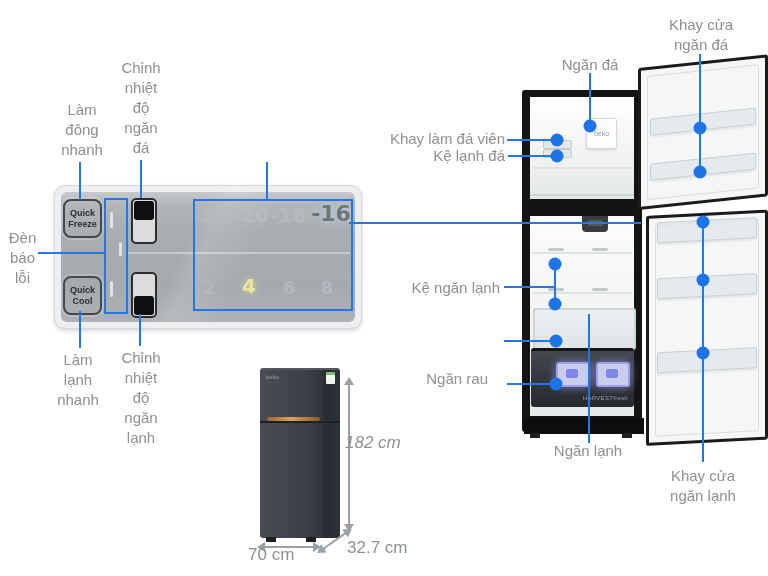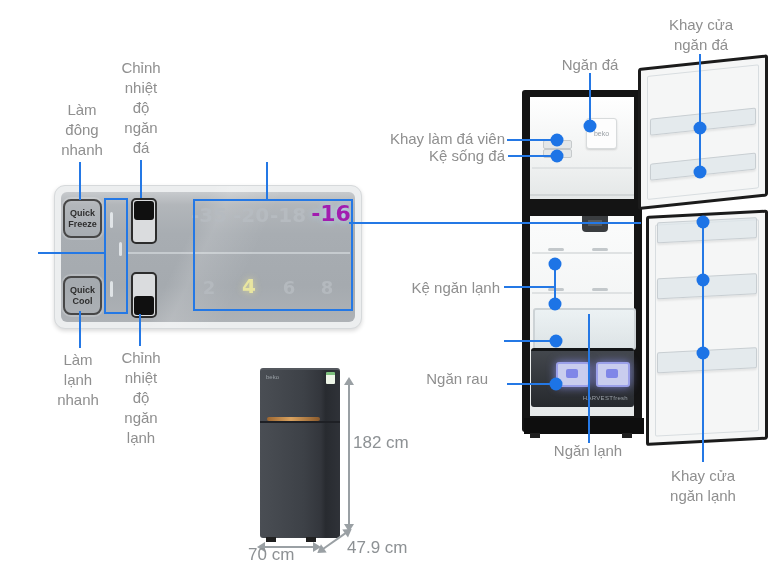--- a/index.html
+++ b/index.html
@@ -28,21 +28,21 @@
       box-shadow:0 0 0 2px rgba(255,255,255,.18);z-index:2;}
   .toggle{position:absolute;width:22px;height:42px;border:2px solid #2c2c2c;border-radius:5px;
       background:#dadcde;overflow:hidden;z-index:2;}
   .toggle .blk{position:absolute;left:1px;right:1px;height:19px;background:#101010;border-radius:3px;}
   .tick{position:absolute;width:3px;background:rgba(242,246,248,.75);border-radius:2px;z-index:2;}
   .disp-div{position:absolute;left:128px;top:252px;width:222px;height:2px;
       background:rgba(238,241,243,.45);z-index:2;}
   .dg{position:absolute;transform:translateX(-50%);font-weight:bold;z-index:3;
       font-family:"DejaVu Sans",sans-serif;}
   .g1{top:203px;font-size:20px;color:#b6bbc0;}
-  .s1{top:201px;font-size:22px;color:#a21caf;text-shadow:0 0 7px rgba(185,222,255,.95);text-align:right;}
+  .s1{top:201px;font-size:22px;color:#737373;text-shadow:0 0 7px rgba(185,222,255,.95);text-align:right;}
   .g2{top:277px;font-size:18px;color:#b4b9be;}
   .s2{top:274px;font-size:20px;color:#e9e6a0;text-shadow:0 0 7px rgba(235,230,150,.7);}
   
   .cab{position:absolute;left:522px;top:90px;width:120px;height:342px;background:#141414;
       border-radius:3px;z-index:1;}
   .fz-int{position:absolute;left:8px;top:7px;width:104px;height:102px;
       background:linear-gradient(180deg,#ffffff,#eef0f0 70%,#e4e7e7);}
   .fr-int{position:absolute;left:8px;top:126px;width:104px;height:200px;
       background:linear-gradient(180deg,#fbfcfc,#eef0f0 75%,#e6e9e9);}
   .shelf{position:absolute;height:2px;background:#dfe2e3;}
@@ -129,20 +129,23 @@
   <div class="ln" style="left:349px;top:222px;width:292px;height:2px;"></div>
 
   <div class="lbl" style="left:48px;top:100px;width:68px;">Làm
 đông
 nhanh</div>
   <div class="lbl" style="left:108px;top:58px;width:66px;">Chỉnh
 nhiệt
 độ
 ngăn
 đá</div>
+  <div class="lbl" style="left:0px;top:228px;width:45px;">Đèn
+báo
+lỗi</div>
   <div class="lbl" style="left:46px;top:350px;width:64px;">Làm
 lạnh
 nhanh</div>
   <div class="lbl" style="left:108px;top:348px;width:66px;">Chỉnh
 nhiệt
 độ
 ngăn
 lạnh</div>
 
   <div class="cab">
@@ -215,21 +218,21 @@
   <div class="dot" style="left:556px;top:341px;"></div>
   <div class="dot" style="left:556px;top:384px;"></div>
   <div class="dot" style="left:703px;top:222px;"></div>
   <div class="dot" style="left:703px;top:280px;"></div>
   <div class="dot" style="left:703px;top:353px;"></div>
 
   <div class="lbl" style="left:555px;top:55px;width:70px;">Ngăn đá</div>
   <div class="lbl" style="left:658px;top:15px;width:86px;">Khay cửa
 ngăn đá</div>
   <div class="lbl ra" style="right:263px;top:129px;">Khay làm đá viên</div>
-  <div class="lbl ra" style="right:263px;top:146px;">Kệ sống đá</div>
+  <div class="lbl ra" style="right:263px;top:146px;">Kệ lạnh đá</div>
   <div class="lbl ra" style="right:268px;top:278px;">Kệ ngăn lạnh</div>
   <div class="lbl ra" style="right:280px;top:369px;">Ngăn rau</div>
   <div class="lbl" style="left:545px;top:441px;width:86px;">Ngăn lạnh</div>
   <div class="lbl" style="left:660px;top:466px;width:86px;">Khay cửa
 ngăn lạnh</div>
 
   <div class="mini">
     <div class="logo">beko</div>
     <div class="sticker"></div>
     <div class="handle"></div>
@@ -245,17 +248,17 @@
   <div class="aln" style="left:264px;top:546px;width:50px;height:2px;"></div>
   <div class="tri" style="left:257px;top:542px;border-top:5px solid transparent;border-bottom:5px solid transparent;border-right:8px solid #9aa0a4;"></div>
   <div class="tri" style="left:313px;top:542px;border-top:5px solid transparent;border-bottom:5px solid transparent;border-left:8px solid #9aa0a4;"></div>
 
   <div class="abs" style="left:323px;top:548px;width:28px;height:2px;transform:rotate(-35deg);transform-origin:left center;z-index:5;">
     <div class="aln" style="left:0;top:0;width:28px;height:2px;"></div>
     <div class="tri" style="left:-7px;top:-4px;border-top:5px solid transparent;border-bottom:5px solid transparent;border-right:8px solid #9aa0a4;"></div>
     <div class="tri" style="left:27px;top:-4px;border-top:5px solid transparent;border-bottom:5px solid transparent;border-left:8px solid #9aa0a4;"></div>
   </div>
 
-  <div class="dim" style="left:353px;top:433px;">182 cm</div>
+  <div class="dim" style="left:345px;top:433px;font-style:italic;">182 cm</div>
   <div class="dim" style="left:248px;top:545px;">70 cm</div>
-  <div class="dim" style="left:347px;top:538px;">47.9 cm</div>
+  <div class="dim" style="left:347px;top:538px;">32.7 cm</div>
 
 </div>
 
 </body></html>

